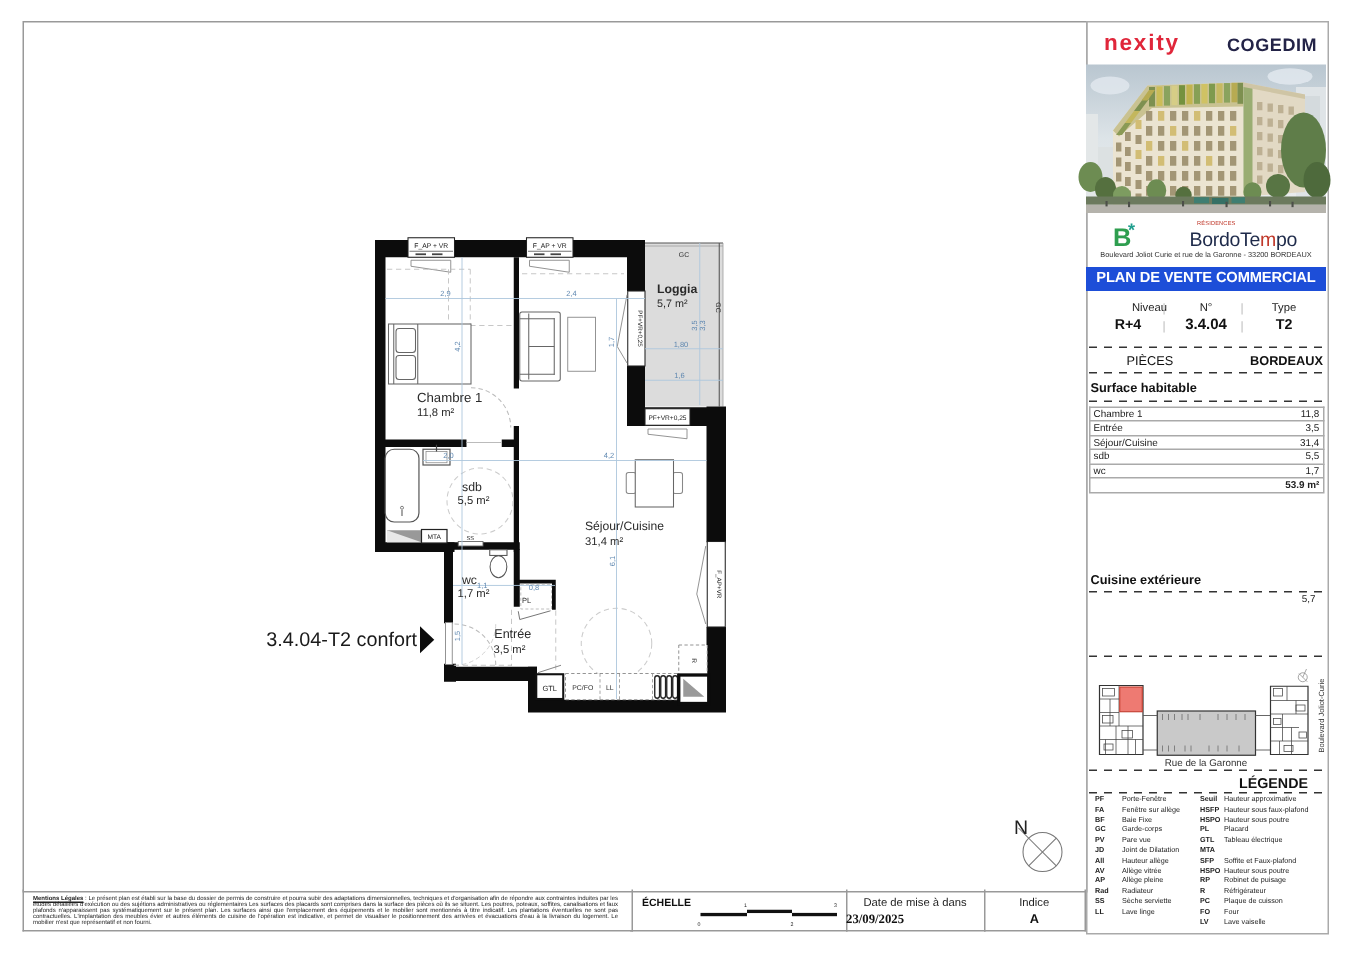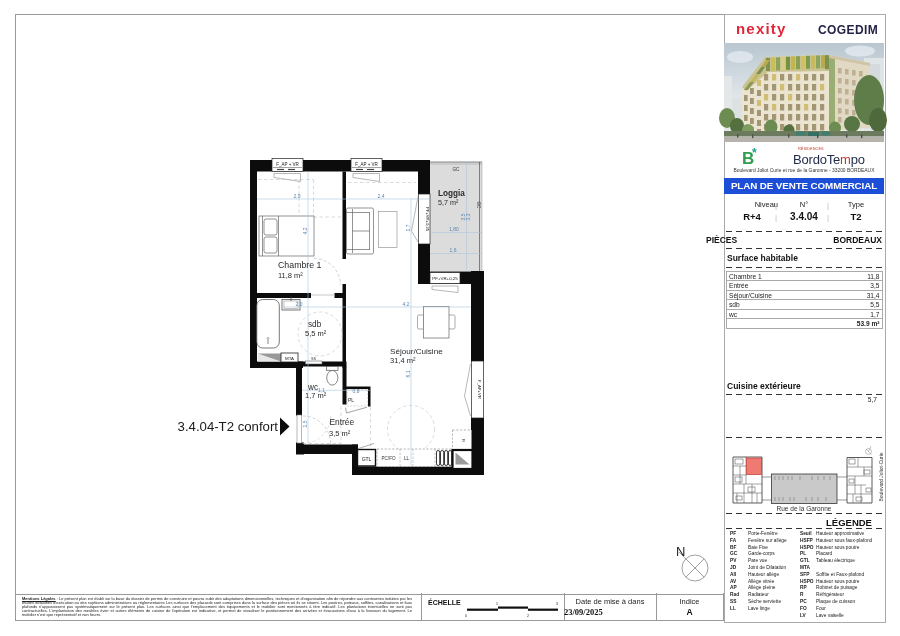--- a/index.html
+++ b/index.html
@@ -54,21 +54,21 @@
 <div class="abs" style="left:775px;top:201px;color:#bbb;font-size:8px;">|</div>
 <div class="abs" style="left:827px;top:201px;color:#bbb;font-size:8px;">|</div>
 <div class="abs" style="left:775px;top:213px;color:#bbb;font-size:8px;">|</div>
 <div class="abs" style="left:827px;top:213px;color:#bbb;font-size:8px;">|</div>
 <div class="abs" style="left:726px;top:211px;width:52px;text-align:center;font-size:9.5px;font-weight:bold;color:#111;">R+4</div>
 <div class="abs" style="left:778px;top:210.5px;width:52px;text-align:center;font-size:10px;font-weight:bold;color:#111;">3.4.04</div>
 <div class="abs" style="left:830px;top:211px;width:52px;text-align:center;font-size:9.5px;font-weight:bold;color:#111;">T2</div>
 
 <div class="sep-dash" style="left:726px;top:231px;width:156px;"></div>
 
-<div class="abs" style="left:706px;top:235px;font-size:8.5px;font-weight:bold;color:#111;">PIÈCES</div>
+<div class="abs" style="left:751px;top:235px;font-size:8.5px;font-weight:normal;color:#111;">PIÈCES</div>
 <div class="abs" style="left:726px;top:235px;width:156px;text-align:right;font-size:8.5px;font-weight:bold;color:#111;">BORDEAUX</div>
 <div class="sep-dash" style="left:726px;top:248px;width:156px;"></div>
 
 <div class="abs" style="left:727px;top:253px;font-size:8.5px;font-weight:bold;color:#111;">Surface habitable</div>
 <div class="sep-dash" style="left:726px;top:267px;width:156px;"></div>
 
 <div class="abs" style="left:726px;top:270.5px;width:156.5px;font-size:6.6px;color:#222;">
   <div style="border:1px solid #aaa;border-bottom:none;height:8.6px;padding:0 2px;line-height:9px;">Chambre 1<span style="float:right;">11,8</span></div>
   <div style="border:1px solid #aaa;border-bottom:none;height:8.6px;padding:0 2px;line-height:9px;">Entrée<span style="float:right;">3,5</span></div>
   <div style="border:1px solid #aaa;border-bottom:none;height:8.6px;padding:0 2px;line-height:9px;">Séjour/Cuisine<span style="float:right;">31,4</span></div>

